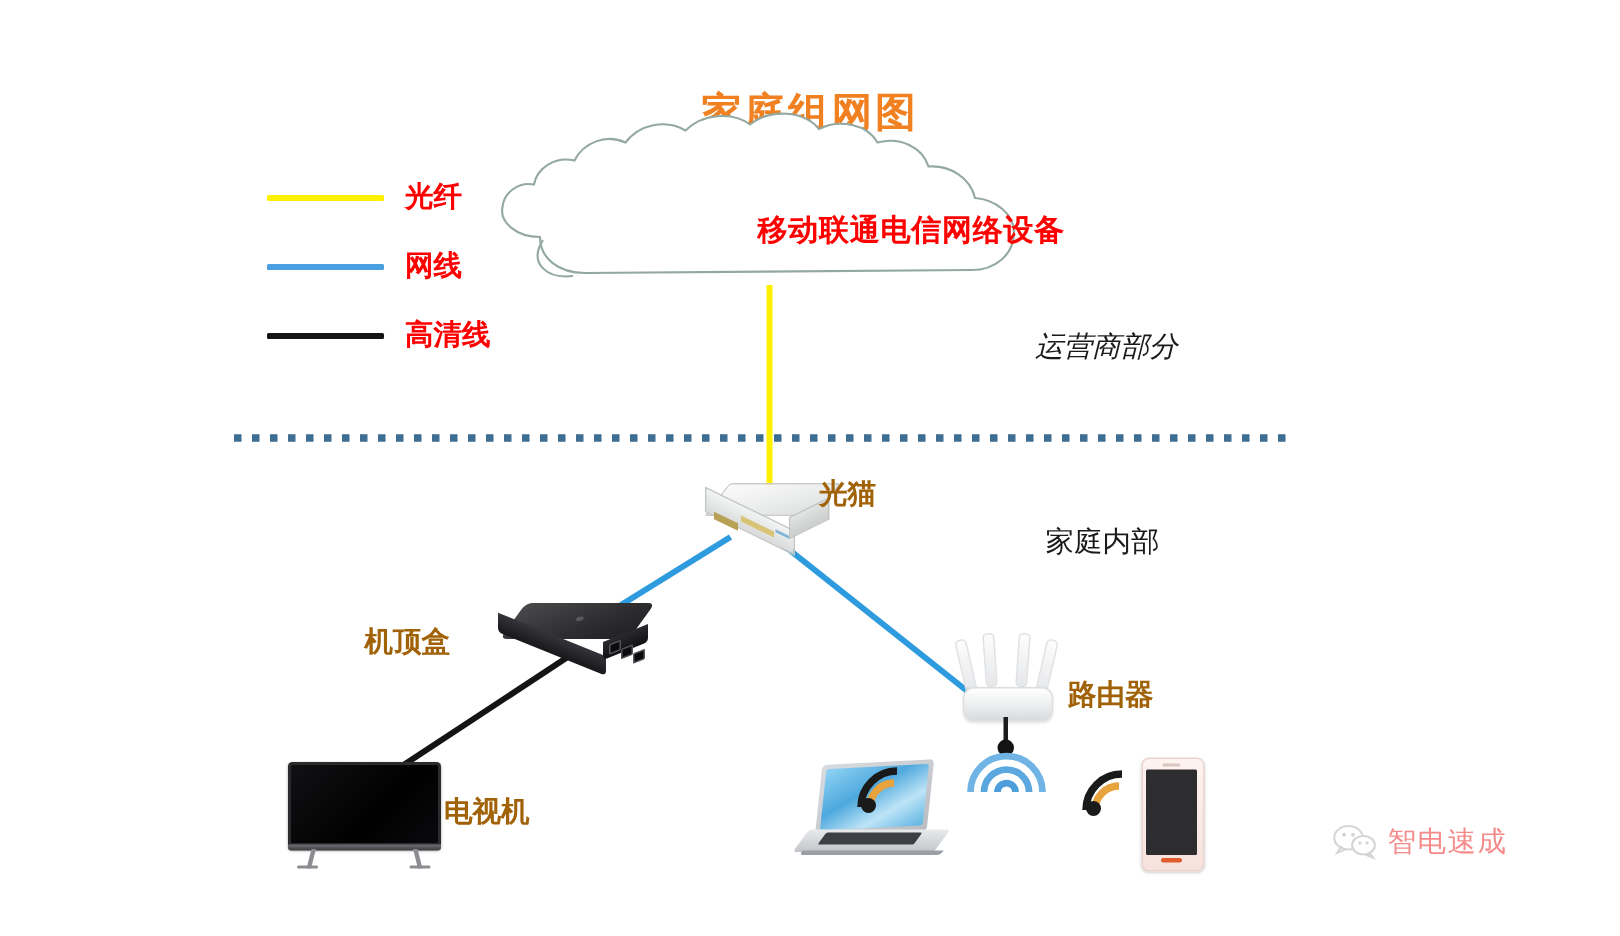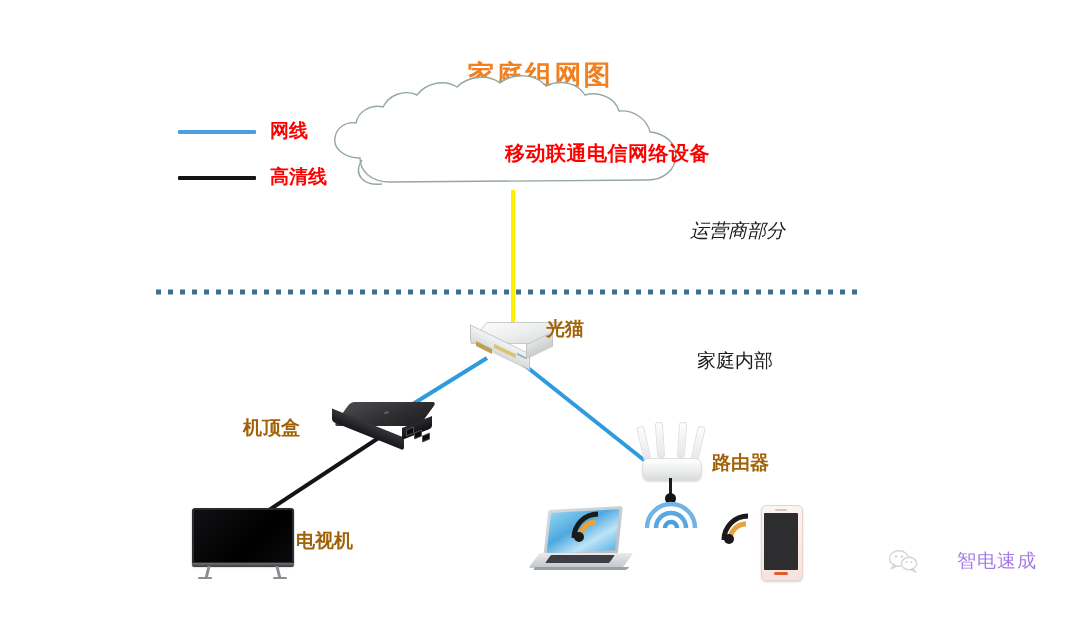--- a/index.html
+++ b/index.html
@@ -331,23 +331,22 @@
   
   #watermark {
     left: 888px; top: 548px;
     display: flex;
     align-items: center;
     gap: 7px;
     opacity: 0.62;
   }
   #watermark .wm-text {
     font-size: 19px;
-    color: #6d28d9;
+    color: #ef4444;
     letter-spacing: 1px;
-    margin-left: 32px;
   }
 
   .wifi-small { position: absolute; }
 </style>
 </head>
 <body>
 
 <div id="stage">
 
   <div class="abs" id="title">家庭组网图</div>
@@ -379,20 +378,24 @@
                C 664 133 676 143 676 155
                C 676 170 663 180 648 180
                L 390 182
                C 372 182 360 172 360 158 Z" fill="#FFFFFF" stroke="#93A8A0" stroke-width="1.4"></path>
       <path d="M 362 160 C 352 176 365 186 382 184" fill="none" stroke="#93A8A0" stroke-width="1.4"></path>
     </g>
   </svg>
 
   <div class="abs" id="legend">
     <div class="legend-row">
+      <span class="legend-swatch" style="background:#FFF000;"></span>
+      <span class="legend-label">光纤</span>
+    </div>
+    <div class="legend-row">
       <span class="legend-swatch" style="background:#4A9FE0;"></span>
       <span class="legend-label">网线</span>
     </div>
     <div class="legend-row">
       <span class="legend-swatch" style="background:#141414;"></span>
       <span class="legend-label">高清线</span>
     </div>
   </div>
 
   <div class="abs" id="cloud-wrap">

